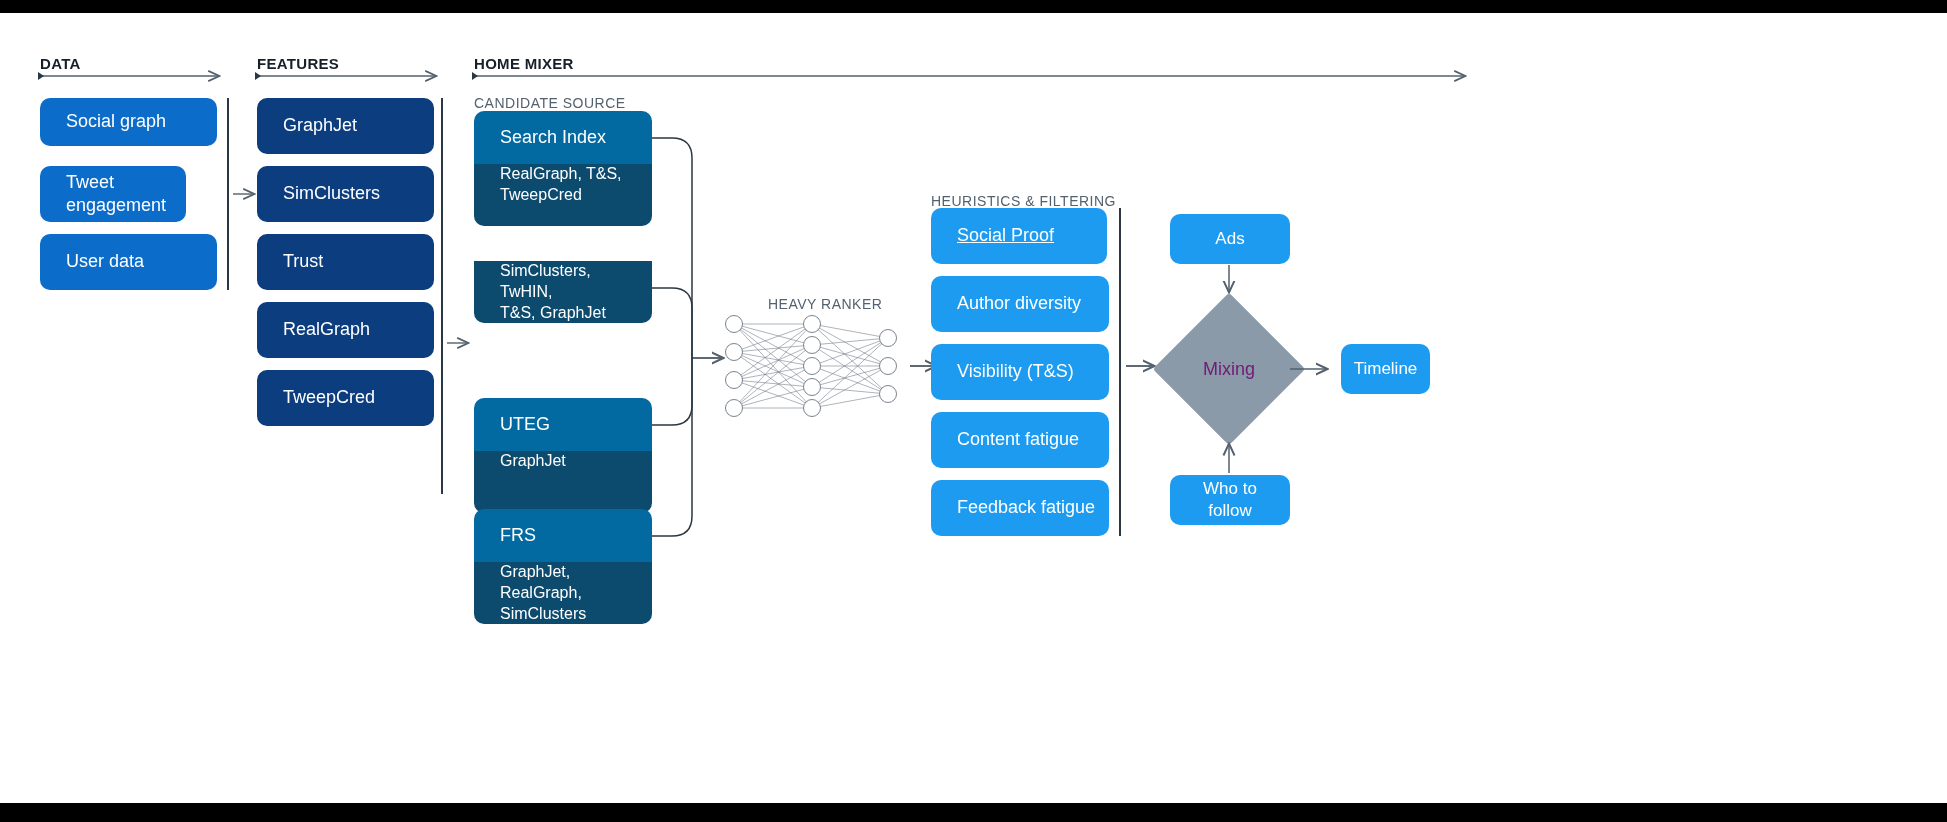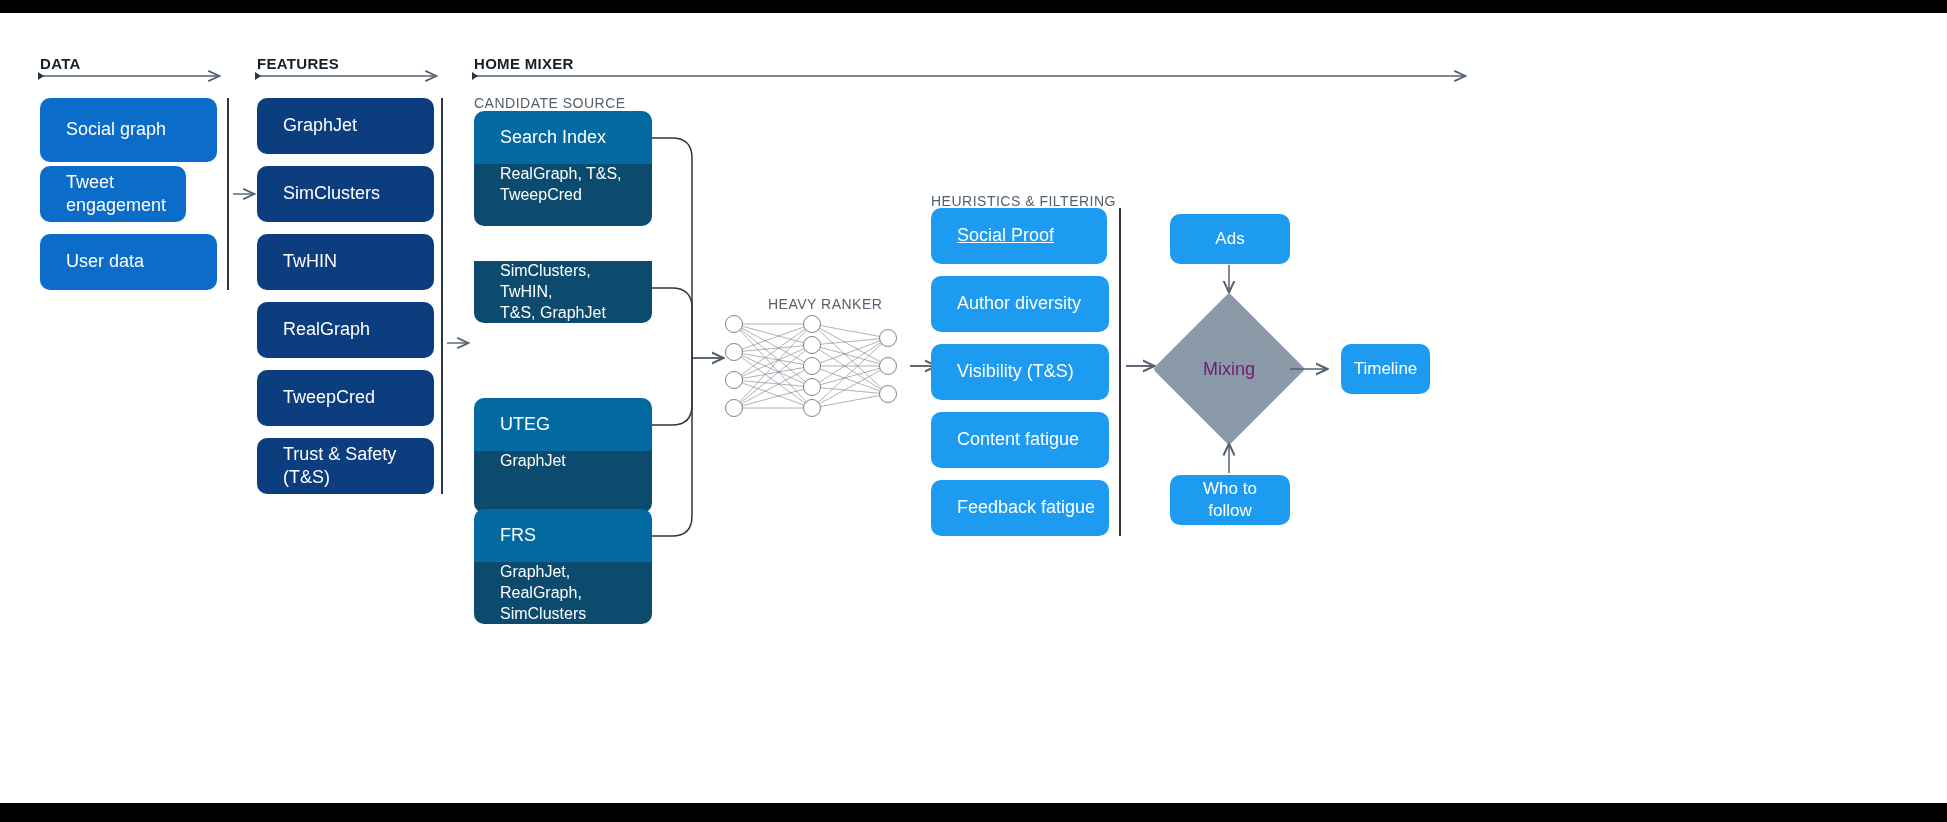--- a/index.html
+++ b/index.html
@@ -109,21 +109,21 @@
   <div class="abs sec-title" style="left:474px; top:42px;">HOME MIXER</div>
   <svg class="abs" style="left:472px; top:58px;" width="998" height="14">
     <path d="M2,5 L992,5" stroke="#53616e" stroke-width="1.4" marker-end="url(#ah)"></path>
     <polygon points="0,1 6,5 0,9" fill="#2b3742"></polygon>
   </svg>
 
   <div class="abs sub-title" style="left:474px; top:82px;">CANDIDATE SOURCE</div>
 
   <div class="abs sub-title" style="left:931px; top:180px;">HEURISTICS &amp; FILTERING</div>
 
-  <div class="abs box data-box" style="left:40px; top:85px; width:177px; height:64px;text-align:center;">
+  <div class="abs box data-box" style="left:40px; top:85px; width:177px; height:48px;text-align:center;">
     <span>Social graph</span>
   </div>
   <div class="abs box data-box" style="left:40px; top:153px; width:146px; height:56px;">
     <span>Tweet engagement</span>
   </div>
   <div class="abs box data-box" style="left:40px; top:221px; width:177px; height:56px;">
     <span>User data</span>
   </div>
 
   <div class="vrule" style="left:227px; top:85px; height:192px;"></div>
@@ -132,30 +132,27 @@
     <path d="M0,7 L20,7" stroke="#53616e" stroke-width="1.4" marker-end="url(#ah)"></path>
   </svg>
 
   <div class="abs box feature-box" style="left:257px; top:85px; width:177px; height:56px;">
     <span>GraphJet</span>
   </div>
   <div class="abs box feature-box" style="left:257px; top:153px; width:177px; height:56px;">
     <span>SimClusters</span>
   </div>
   <div class="abs box feature-box" style="left:257px; top:221px; width:177px; height:56px;">
-    <span>TwHIN</span>
+    <span>Trust</span>
   </div>
   <div class="abs box feature-box" style="left:257px; top:289px; width:177px; height:56px;">
     <span>RealGraph</span>
   </div>
   <div class="abs box feature-box" style="left:257px; top:357px; width:177px; height:56px;">
     <span>TweepCred</span>
-  </div>
-  <div class="abs box feature-box" style="left:257px; top:425px; width:177px; height:56px;">
-    <span>Trust &amp; Safety (T&amp;S)</span>
   </div>
 
   <div class="vrule" style="left:441px; top:85px; height:396px;"></div>
 
   <svg class="abs" style="left:447px; top:323px;" width="28" height="14">
     <path d="M0,7 L20,7" stroke="#53616e" stroke-width="1.4" marker-end="url(#ah)"></path>
   </svg>
 
   <div class="cs-group" style="left:474px; top:98px; width:178px;">
     <div class="box cs-head" style="width:178px; height:53px;">

